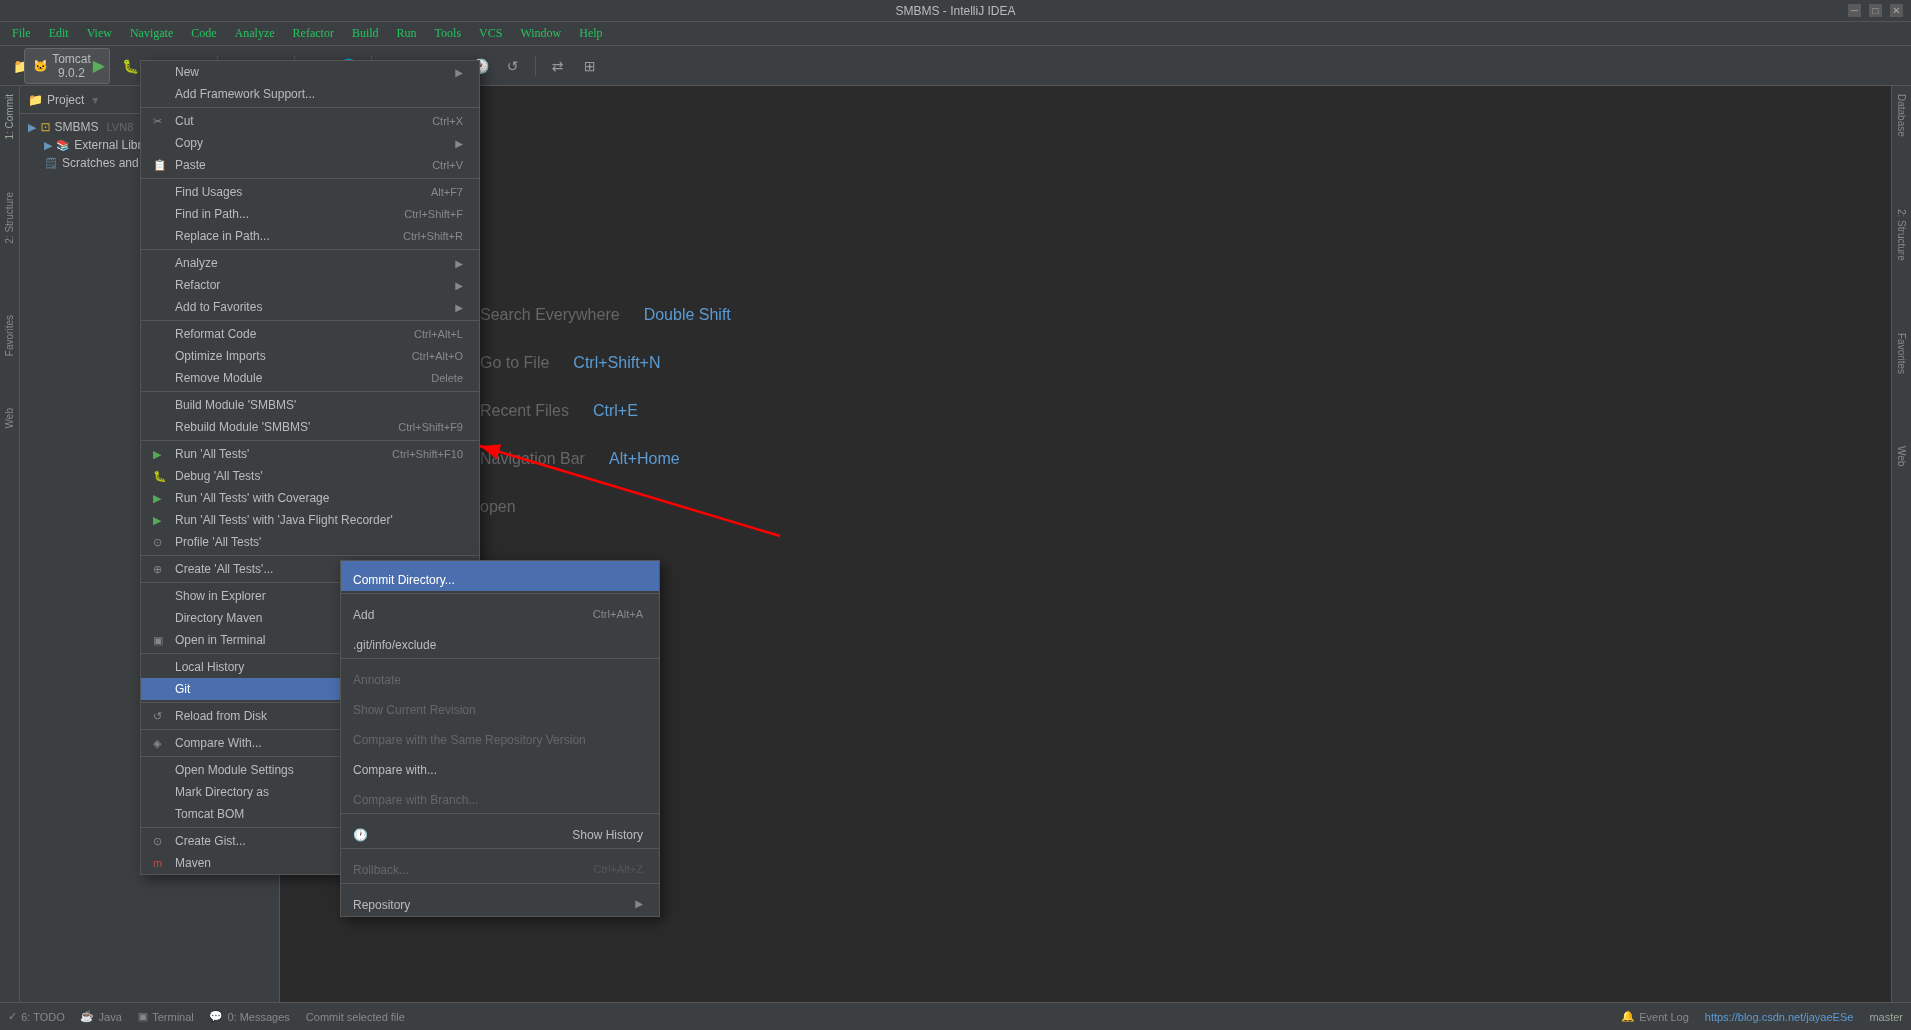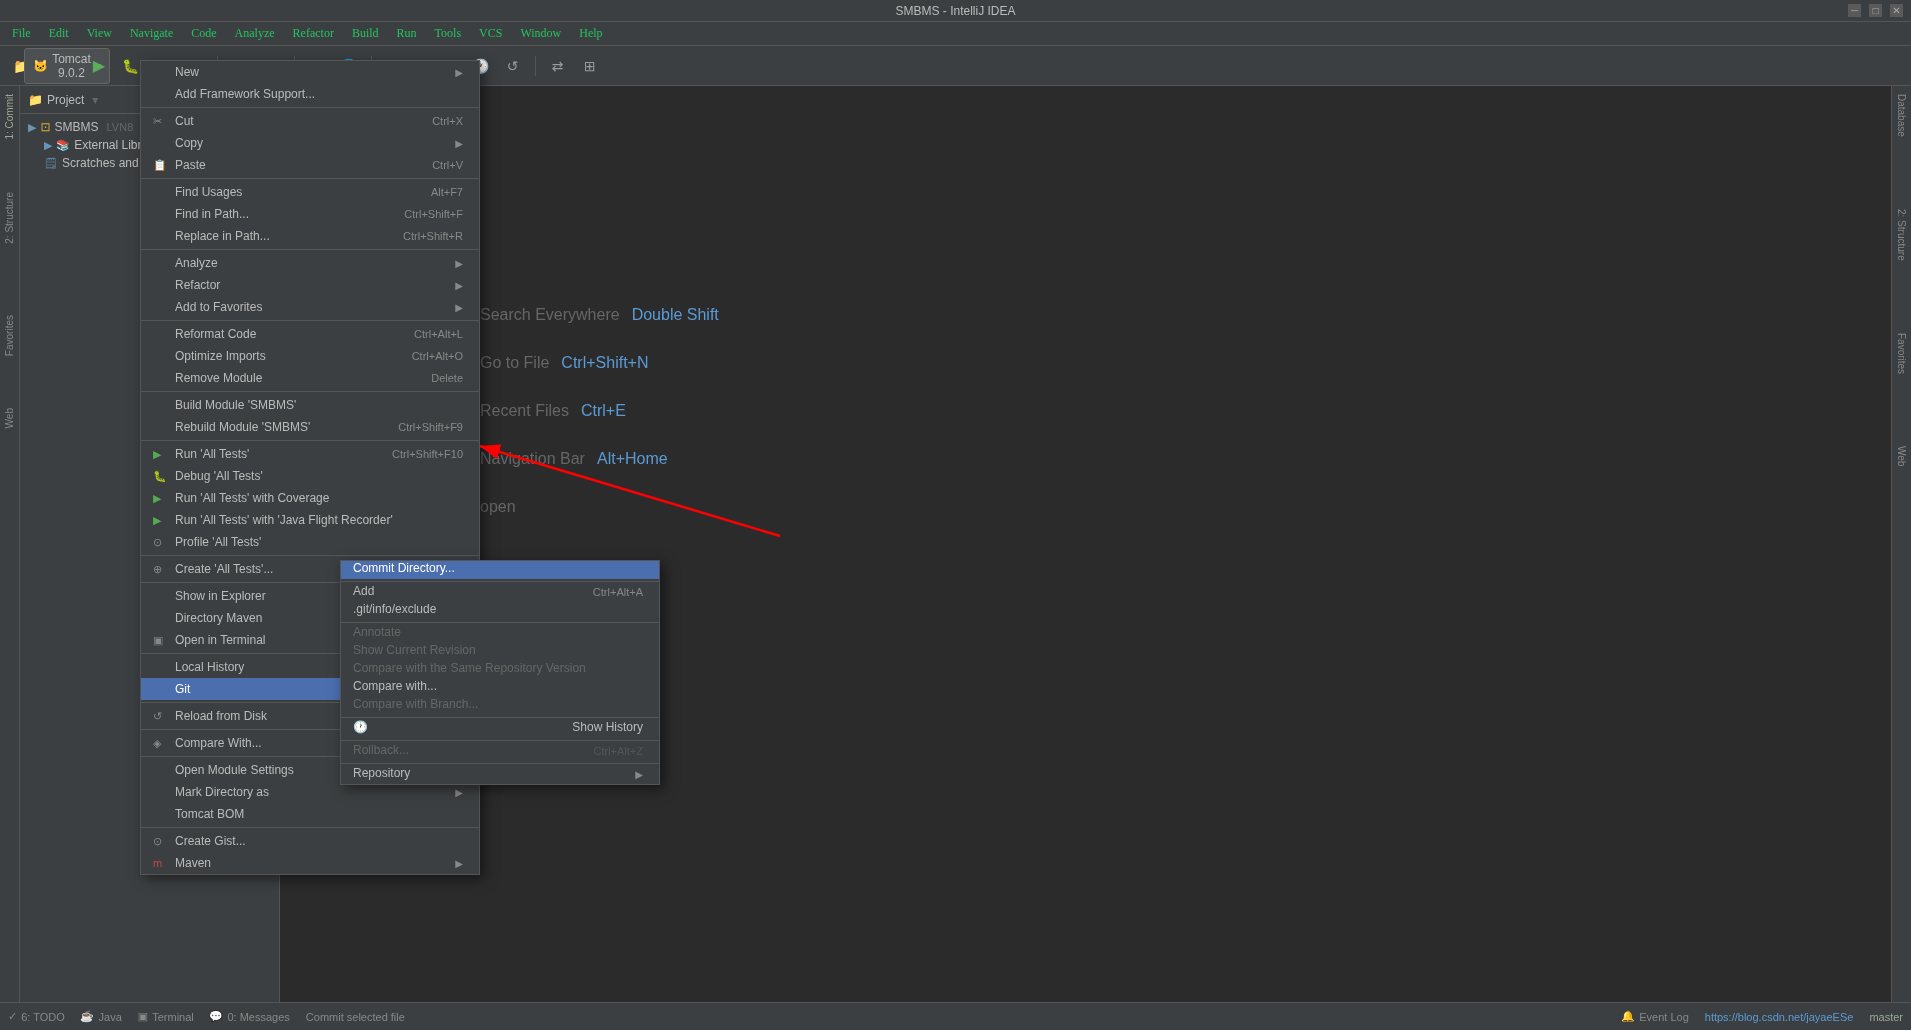--- a/index.html
+++ b/index.html
@@ -209,23 +209,23 @@
       left: 340px;
       top: 560px;
       background: #3c3f41;
       border: 1px solid #555;
       min-width: 320px;
       box-shadow: 4px 4px 12px rgba(0,0,0,0.5);
       z-index: 101;
     }
     .sub-item {
       display: flex;
-      align-items: flex-end;
+      align-items: flex-start;
       justify-content: space-between;
-      padding: 0 16px 4px 12px;
+      padding: 12px 16px 4px 12px;
       color: #bbbbbb;
       font-size: 12px;
       cursor: pointer;
     }
     .sub-item.highlighted { background: #4b6eaf; color: white; }
     .sub-item.disabled { color: #666; cursor: default; }
     .sub-separator {
       height: 1px;
       background: #555;
       margin: 2px 0;
@@ -244,21 +244,21 @@
       top: 220px;
       left: 200px;
       color: #555;
     }
     .search-hint-line {
       display: flex;
       align-items: center;
       margin-bottom: 30px;
       font-size: 16px;
       color: #666;
-      gap: 12px;
+      gap: 24px;
     }
     .search-hint-key {
       color: #5b9bd5;
       font-size: 16px;
     }
 
     
     .bottombar {
       height: 28px;
       background: #3c3f41;

